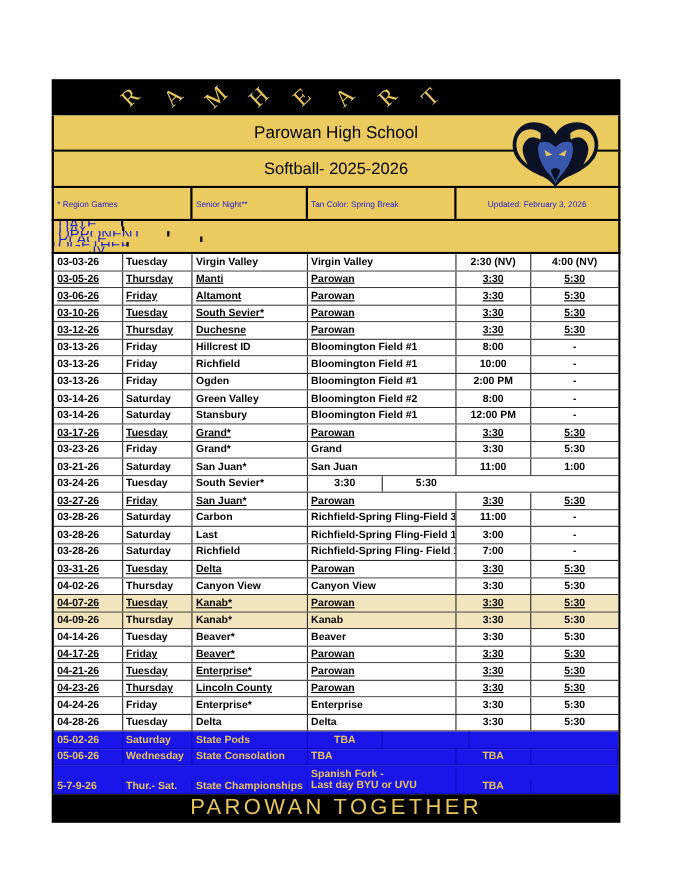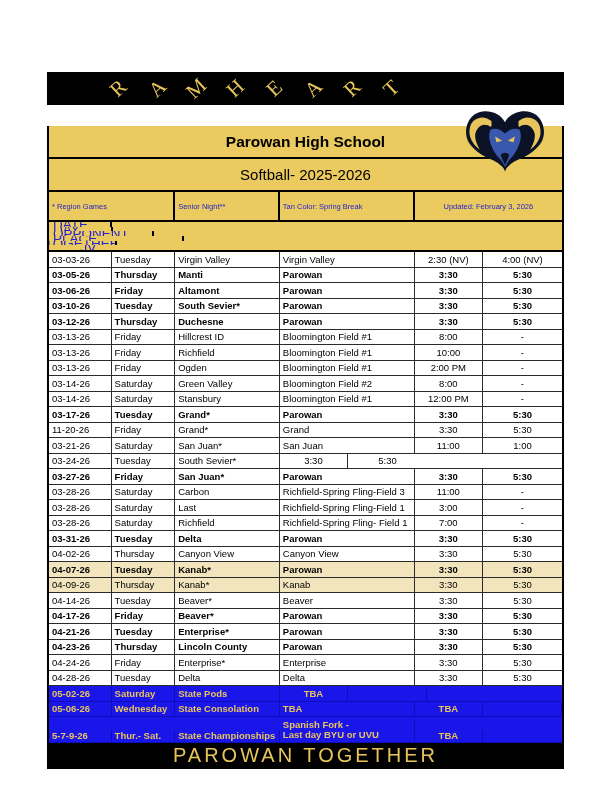--- a/index.html
+++ b/index.html
@@ -20,21 +20,21 @@
     font-family:"Liberation Serif", serif;
     font-size:21px;color:var(--gold-text);
   }
   
   .goldrow{
     background:var(--gold);box-sizing:border-box;
     border-left:2px solid #000;border-right:2px solid #000;border-bottom:2px solid #000;
     display:flex;align-items:center;justify-content:center;
     height:33px;font-size:15px;color:#000;
   }
-  .goldrow.school{font-weight:700;font-size:15.5px;margin-top:21px;}
+  .goldrow.school{font-weight:400;font-size:15.5px;}
   .ram-logo{position:absolute;top:36px;right:13px;width:92px;height:64px;z-index:5;}
   
   .legend{
     display:flex;background:var(--gold);box-sizing:border-box;
     border-left:2px solid #000;border-right:2px solid #000;border-bottom:2px solid #000;
     height:30px;font-size:7.5px;color:var(--blue-text);
   }
   .legend .lcell{
     box-sizing:border-box;border-right:2px solid #000;
     display:flex;align-items:center;padding:0 3px;overflow:hidden;white-space:nowrap;
@@ -55,31 +55,31 @@
   .thead .hcell.center{justify-content:center;padding:0;}
   
   .tbody{
     box-sizing:border-box;
     border-left:2px solid #000;border-right:2px solid #000;
     background:#fff;
   }
   .trow{
     display:flex;height:15.5px;box-sizing:border-box;
     border-bottom:1px solid #2b2b2b;
-    font-size:9.5px;color:#000;background:#fff;
+    font-size:9.5px;color:#000;background:#fff;font-weight:bold;
   }
   .trow .cell{
     box-sizing:border-box;border-right:1px solid #2b2b2b;
     display:flex;align-items:center;padding:0 3px;
     overflow:hidden;white-space:nowrap;
   }
   .trow .cell:last-child{border-right:none;}
   .c0{width:12.2%}.c1{width:12.4%}.c2{width:20.4%}.c3{width:26.3%}.c4{width:13.3%}.c5{width:15.4%}
   .trow .c4,.trow .c5{justify-content:center;padding:0;}
-  .trow.bold{font-weight:700;}
+  .trow.bold{font-weight:700;text-decoration:underline;}
   .trow.tan{background:var(--tan-row);}
   .trow.state{
     background:var(--blue-row);color:var(--gold-text);font-weight:700;
     border-bottom:1px solid #0d0dbb;
   }
   .trow.state .cell{border-right:1px solid #0d0dbb;}
   .trow.tall{height:25.5px;align-items:flex-end;}
   .trow.tall .cell{align-items:flex-end;padding-bottom:1px;}
   .trow.tall .c3{white-space:pre-line;line-height:1.1;}
   .trow.tall .c4,.trow.tall .c5{align-items:flex-end;}
@@ -225,21 +225,21 @@
       </div>
       <div class="trow bold">
         <div class="cell c0">03-17-26</div>
         <div class="cell c1">Tuesday</div>
         <div class="cell c2">Grand*</div>
         <div class="cell c3">Parowan</div>
         <div class="cell c4">3:30</div>
         <div class="cell c5">5:30</div>
       </div>
       <div class="trow">
-        <div class="cell c0">11-20-26</div>
+        <div class="cell c0">03-23-26</div>
         <div class="cell c1">Friday</div>
         <div class="cell c2">Grand*</div>
         <div class="cell c3">Grand</div>
         <div class="cell c4">3:30</div>
         <div class="cell c5">5:30</div>
       </div>
       <div class="trow">
         <div class="cell c0">03-21-26</div>
         <div class="cell c1">Saturday</div>
         <div class="cell c2">San Juan*</div>

